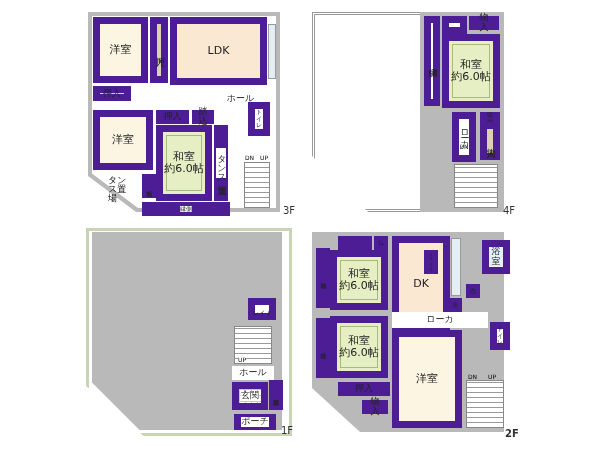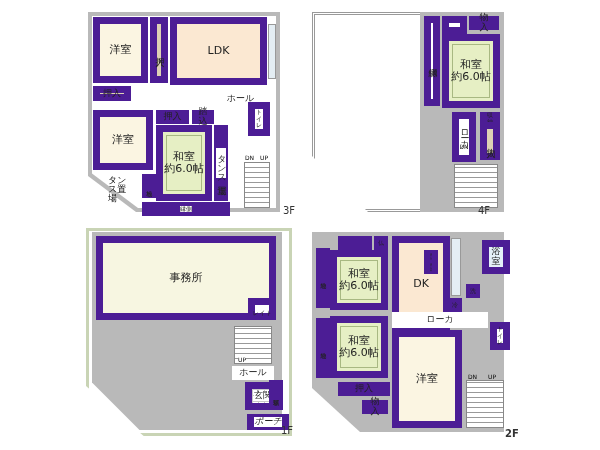--- a/index.html
+++ b/index.html
@@ -7,21 +7,21 @@
   .abs { position: absolute; box-sizing: border-box; }
   .wall { background: #b9b9b9; }
   .room { position: absolute; box-sizing: border-box; border: 7px solid #4c1d95; display: flex; align-items: center; justify-content: center; flex-direction: column; color: #222; text-align: center; line-height: 1.1; }
   .yo { background: #fbf5e2; }
   .ldk { background: #fbe8d2; }
   .wa { background: #e6efc4; }
   .storage { background: #ddd1b4; }
   .white { background: #ffffff; }
   .wet { background: #e4f0f8; }
   .office { background: #f7f6e1; }
-  .tile { background-color: #fff; background-image: linear-gradient(#c8c8c8 1px, transparent 1px), linear-gradient(90deg, #c8c8c8 1px, transparent 1px); background-size: 6px 6px; margin-left: 13px; }
+  .tile { background-color: #fff; background-image: linear-gradient(#c8c8c8 1px, transparent 1px), linear-gradient(90deg, #c8c8c8 1px, transparent 1px); background-size: 6px 6px; }
   .engawa { background: repeating-linear-gradient(90deg, #fff 0 3px, #bbb 3px 4px); }
   .engawa-v { background: repeating-linear-gradient(0deg, #fff 0 3px, #bbb 3px 4px); }
   .stairs { background: repeating-linear-gradient(0deg, #fff 0 4px, #999 4px 5px); border: 1px solid #888; }
   .lbl-m { font-size: 11px; }
   .lbl-s { font-size: 9px; }
   .lbl-xs { font-size: 6px; }
   .vert { writing-mode: vertical-rl; }
   .floor-tag { position: absolute; font-size: 10px; color: #333; }
   .tatami { position:absolute; inset:3px; border:1px solid #a8b882; }
   .roof-line { position: absolute; border: 1px solid #999; box-sizing: border-box; }
@@ -111,46 +111,43 @@
   </div>
   <div class="room white" style="left:140px;top:100px;width:24px;height:50px;">
     <span class="lbl-s vert">ローカ</span>
     <span class="lbl-xs">DN</span>
   </div>
   <div class="room storage" style="left:168px;top:110px;width:20px;height:38px;">
     <span class="lbl-s vert">物入</span>
   </div>
   <div class="abs stairs" style="left:142px;top:152px;width:44px;height:44px;"></div>
 </div>
-<span class="floor-tag" style="left:478px;top:205px;">4F</span>
+<span class="floor-tag" style="left:503px;top:205px;">4F</span>
 
 <div class="abs" style="left:86px;top:228px;width:210px;height:210px;">
   <div class="abs" style="left:0;top:0;width:206px;height:208px;border:3px solid #c9d4b5;box-sizing:border-box;clip-path:polygon(0 0,100% 0,100% 100%,28% 100%,0 76%);"></div>
   <div class="abs wall" style="left:6px;top:4px;width:190px;height:198px;clip-path:polygon(0 0,100% 0,100% 100%,25% 100%,0 76%);"></div>
 
-  <div class="room office" style="left:10px;top:8px;width:180px;height:84px;">
-    <span class="lbl-m">事務所</span>
-  </div>
   <div class="room white" style="left:162px;top:70px;width:28px;height:22px;">
     <span class="lbl-xs vert">トイレ</span>
   </div>
 
   <div class="abs stairs" style="left:148px;top:98px;width:38px;height:38px;"></div>
   <span class="abs lbl-xs" style="left:152px;top:128px;background:#fff;">UP</span>
   <div class="room white" style="left:146px;top:138px;width:42px;height:14px;border:none;">
     <span class="lbl-s">ホール</span>
   </div>
   <div class="room tile" style="left:146px;top:154px;width:36px;height:28px;">
     <span class="lbl-s" style="background:#fff;">玄関</span>
   </div>
   <div class="room storage" style="left:183px;top:152px;width:8px;height:30px;">
     <span class="lbl-xs vert">下駄箱</span>
   </div>
   <div class="room tile" style="left:148px;top:186px;width:42px;height:16px;">
-    <span class="lbl-s" style="background:#fff;font-style:italic;">ポーチ</span>
+    <span class="lbl-s" style="background:#fff;">ポーチ</span>
   </div>
 </div>
 <span class="floor-tag" style="left:281px;top:425px;">1F</span>
 
 <div class="abs" style="left:312px;top:232px;width:200px;height:210px;">
   <div class="abs wall" style="left:0;top:0;width:192px;height:200px;clip-path:polygon(0 0,100% 0,100% 100%,25% 100%,0 78%);"></div>
 
   <div class="room white" style="left:26px;top:4px;width:34px;height:12px;"></div>
   <div class="room white" style="left:62px;top:4px;width:14px;height:14px;">
     <span class="lbl-xs">仏</span>

